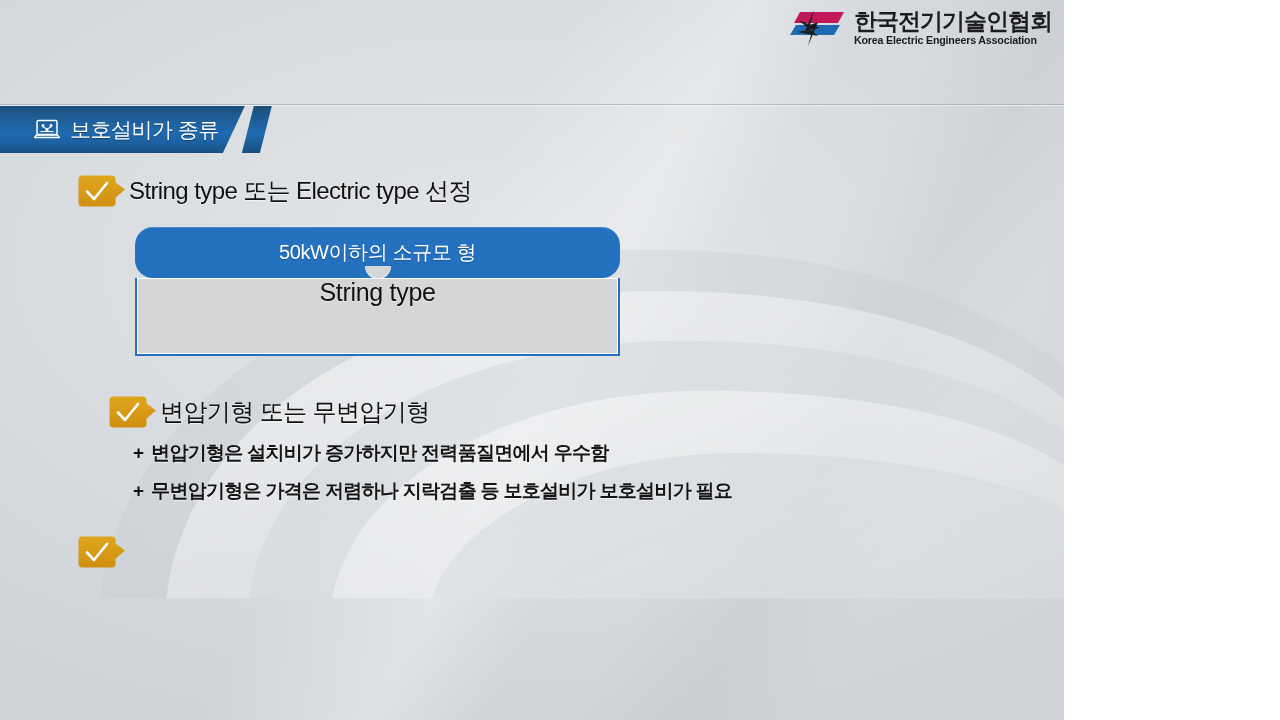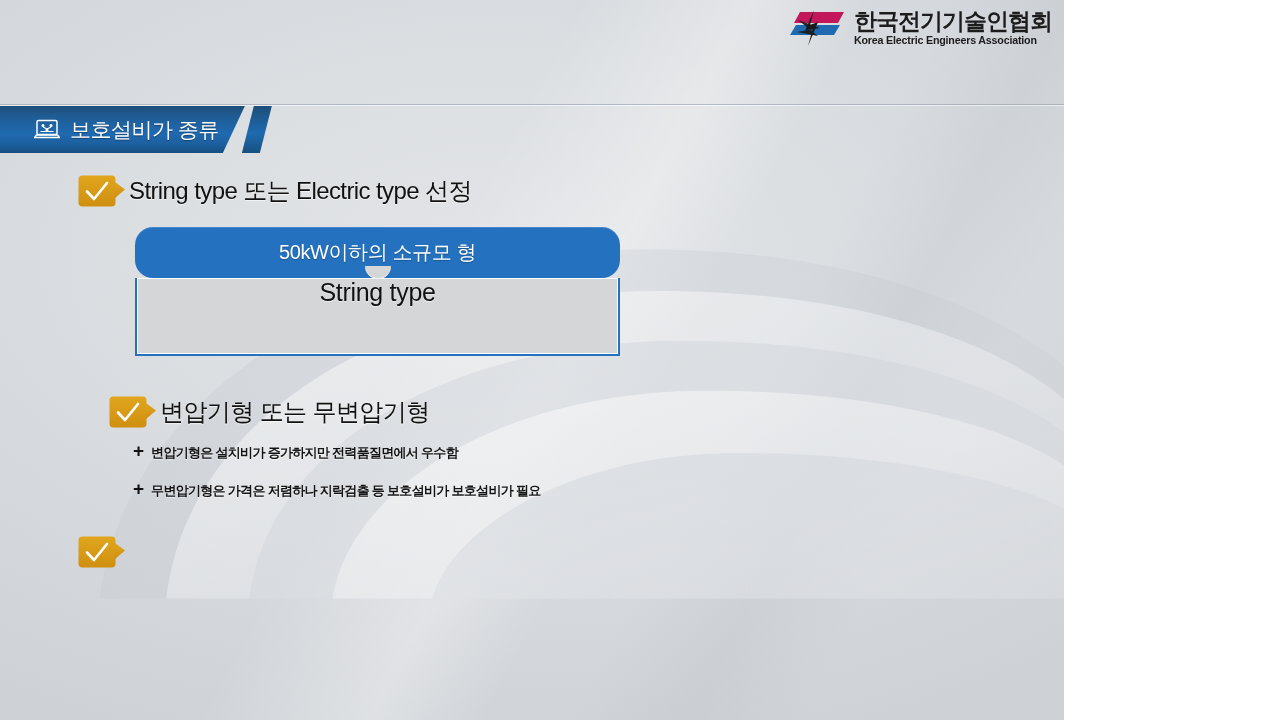--- a/index.html
+++ b/index.html
@@ -143,21 +143,21 @@
     align-items: baseline;
     gap: 7px;
     white-space: nowrap;
   }
   .sub-plus {
     font-size: 19px;
     font-weight: bold;
     color: #111111;
   }
   .sub-text {
-    font-size: 13px;
+    font-size: 19px;
     font-weight: bold;
     color: #141414;
     letter-spacing: -0.7px;
     text-shadow: 0 1px 1px rgba(255,255,255,0.6);
   }
 
   
   .card {
     position: absolute;
     top: 227px;

